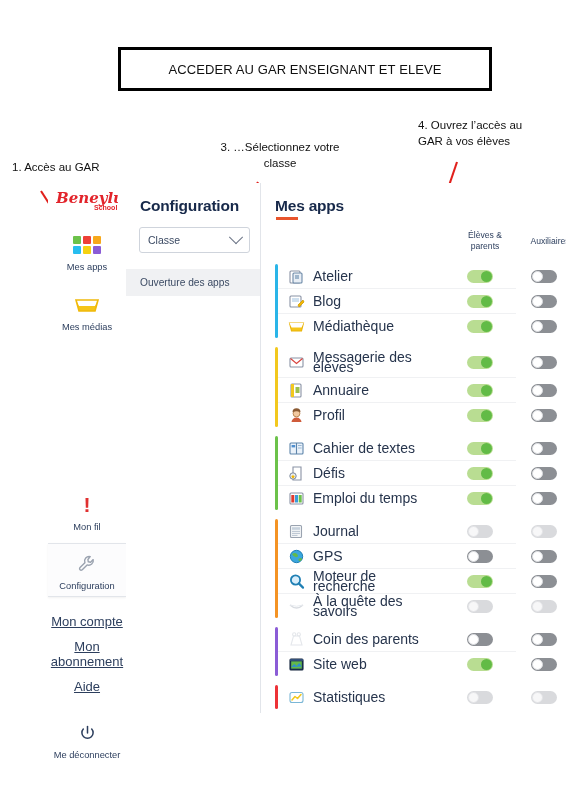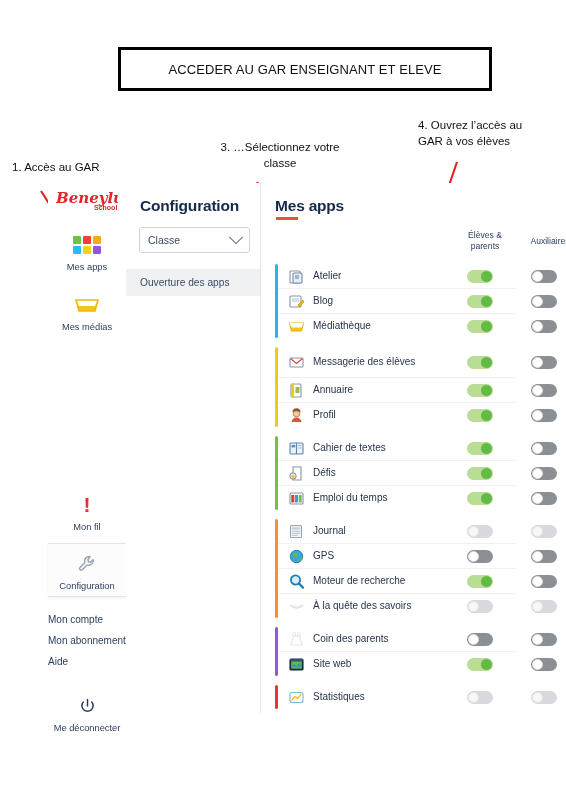--- a/index.html
+++ b/index.html
@@ -59,21 +59,21 @@
   .tray{width:26px;height:17px;}
 
   
   .excl{font-size:21px;color:#e03030;font-weight:bold;line-height:20px;}
 
   .rail-item.active{
     background:#fcfcfd;border:1px solid #e2e5ea;border-right:none;border-left:none;
     box-shadow:0 1px 2px rgba(0,0,0,.06);
   }
   .rail-divider{width:52px;height:1px;background:#e6e8ec;margin:6px 0;}
-  .rail-text-item{font-size:10px;color:#2c3e5d;padding:5px 0;width:78px;}
+  .rail-text-item{font-size:13px;color:#2c3e5d;padding:5px 0;text-align:center;width:78px;text-decoration:underline;}
 
   
   .config-col{
     position:absolute;left:78px;top:0;width:135px;height:530px;
     border-right:1px solid #e2e5ea;background:#fff;box-sizing:border-box;
   }
   .config-title{font-size:15.5px;font-weight:bold;color:#17294a;padding:14px 0 0 14px;letter-spacing:-.2px;}
   .select-box{
     margin:12px 10px 0 13px;height:26px;border:1px solid #cfd4dc;border-radius:3px;
     display:flex;align-items:center;justify-content:space-between;padding:0 8px;
@@ -101,21 +101,21 @@
   #head-aux{left:256px;top:6px;width:66px;}
 
   .group{margin:0 0 9px 0;position:relative;padding-left:0;}
   .group .bar{position:absolute;left:14px;top:0;bottom:0;width:3px;border-radius:2px;}
   .row{
     position:relative;height:24px;display:flex;align-items:center;
     border-bottom:1px solid #f0f1f3;margin-left:17px;
   }
   .row:last-child{border-bottom:none;}
   .row .appicon{width:20px;height:18px;margin-left:8px;display:flex;align-items:center;justify-content:center;}
-  .row .appname{font-size:10px;color:#26344c;margin-left:7px;width:112px;line-height:10.5px;}
+  .row .appname{font-size:14px;color:#26344c;margin-left:7px;width:112px;line-height:10.5px;}
   .row.two-line{height:30px;}
 
   .tgl{position:absolute;width:26px;height:13px;border-radius:7px;}
   .tgl .knob{position:absolute;top:1px;width:11px;height:11px;border-radius:50%;}
   .tgl.on{background:#b9dd92;}
   .tgl.on .knob{right:1px;background:#62bb46;}
   .tgl.off{background:#8c8f94;}
   .tgl.off .knob{left:1px;background:#ffffff;border:1px solid #dcdee1;box-sizing:border-box;}
   .tgl.dim{background:#d9dadd;}
   .tgl.dim .knob{left:1px;background:#f7f7f8;border:1px solid #e3e4e7;box-sizing:border-box;}

